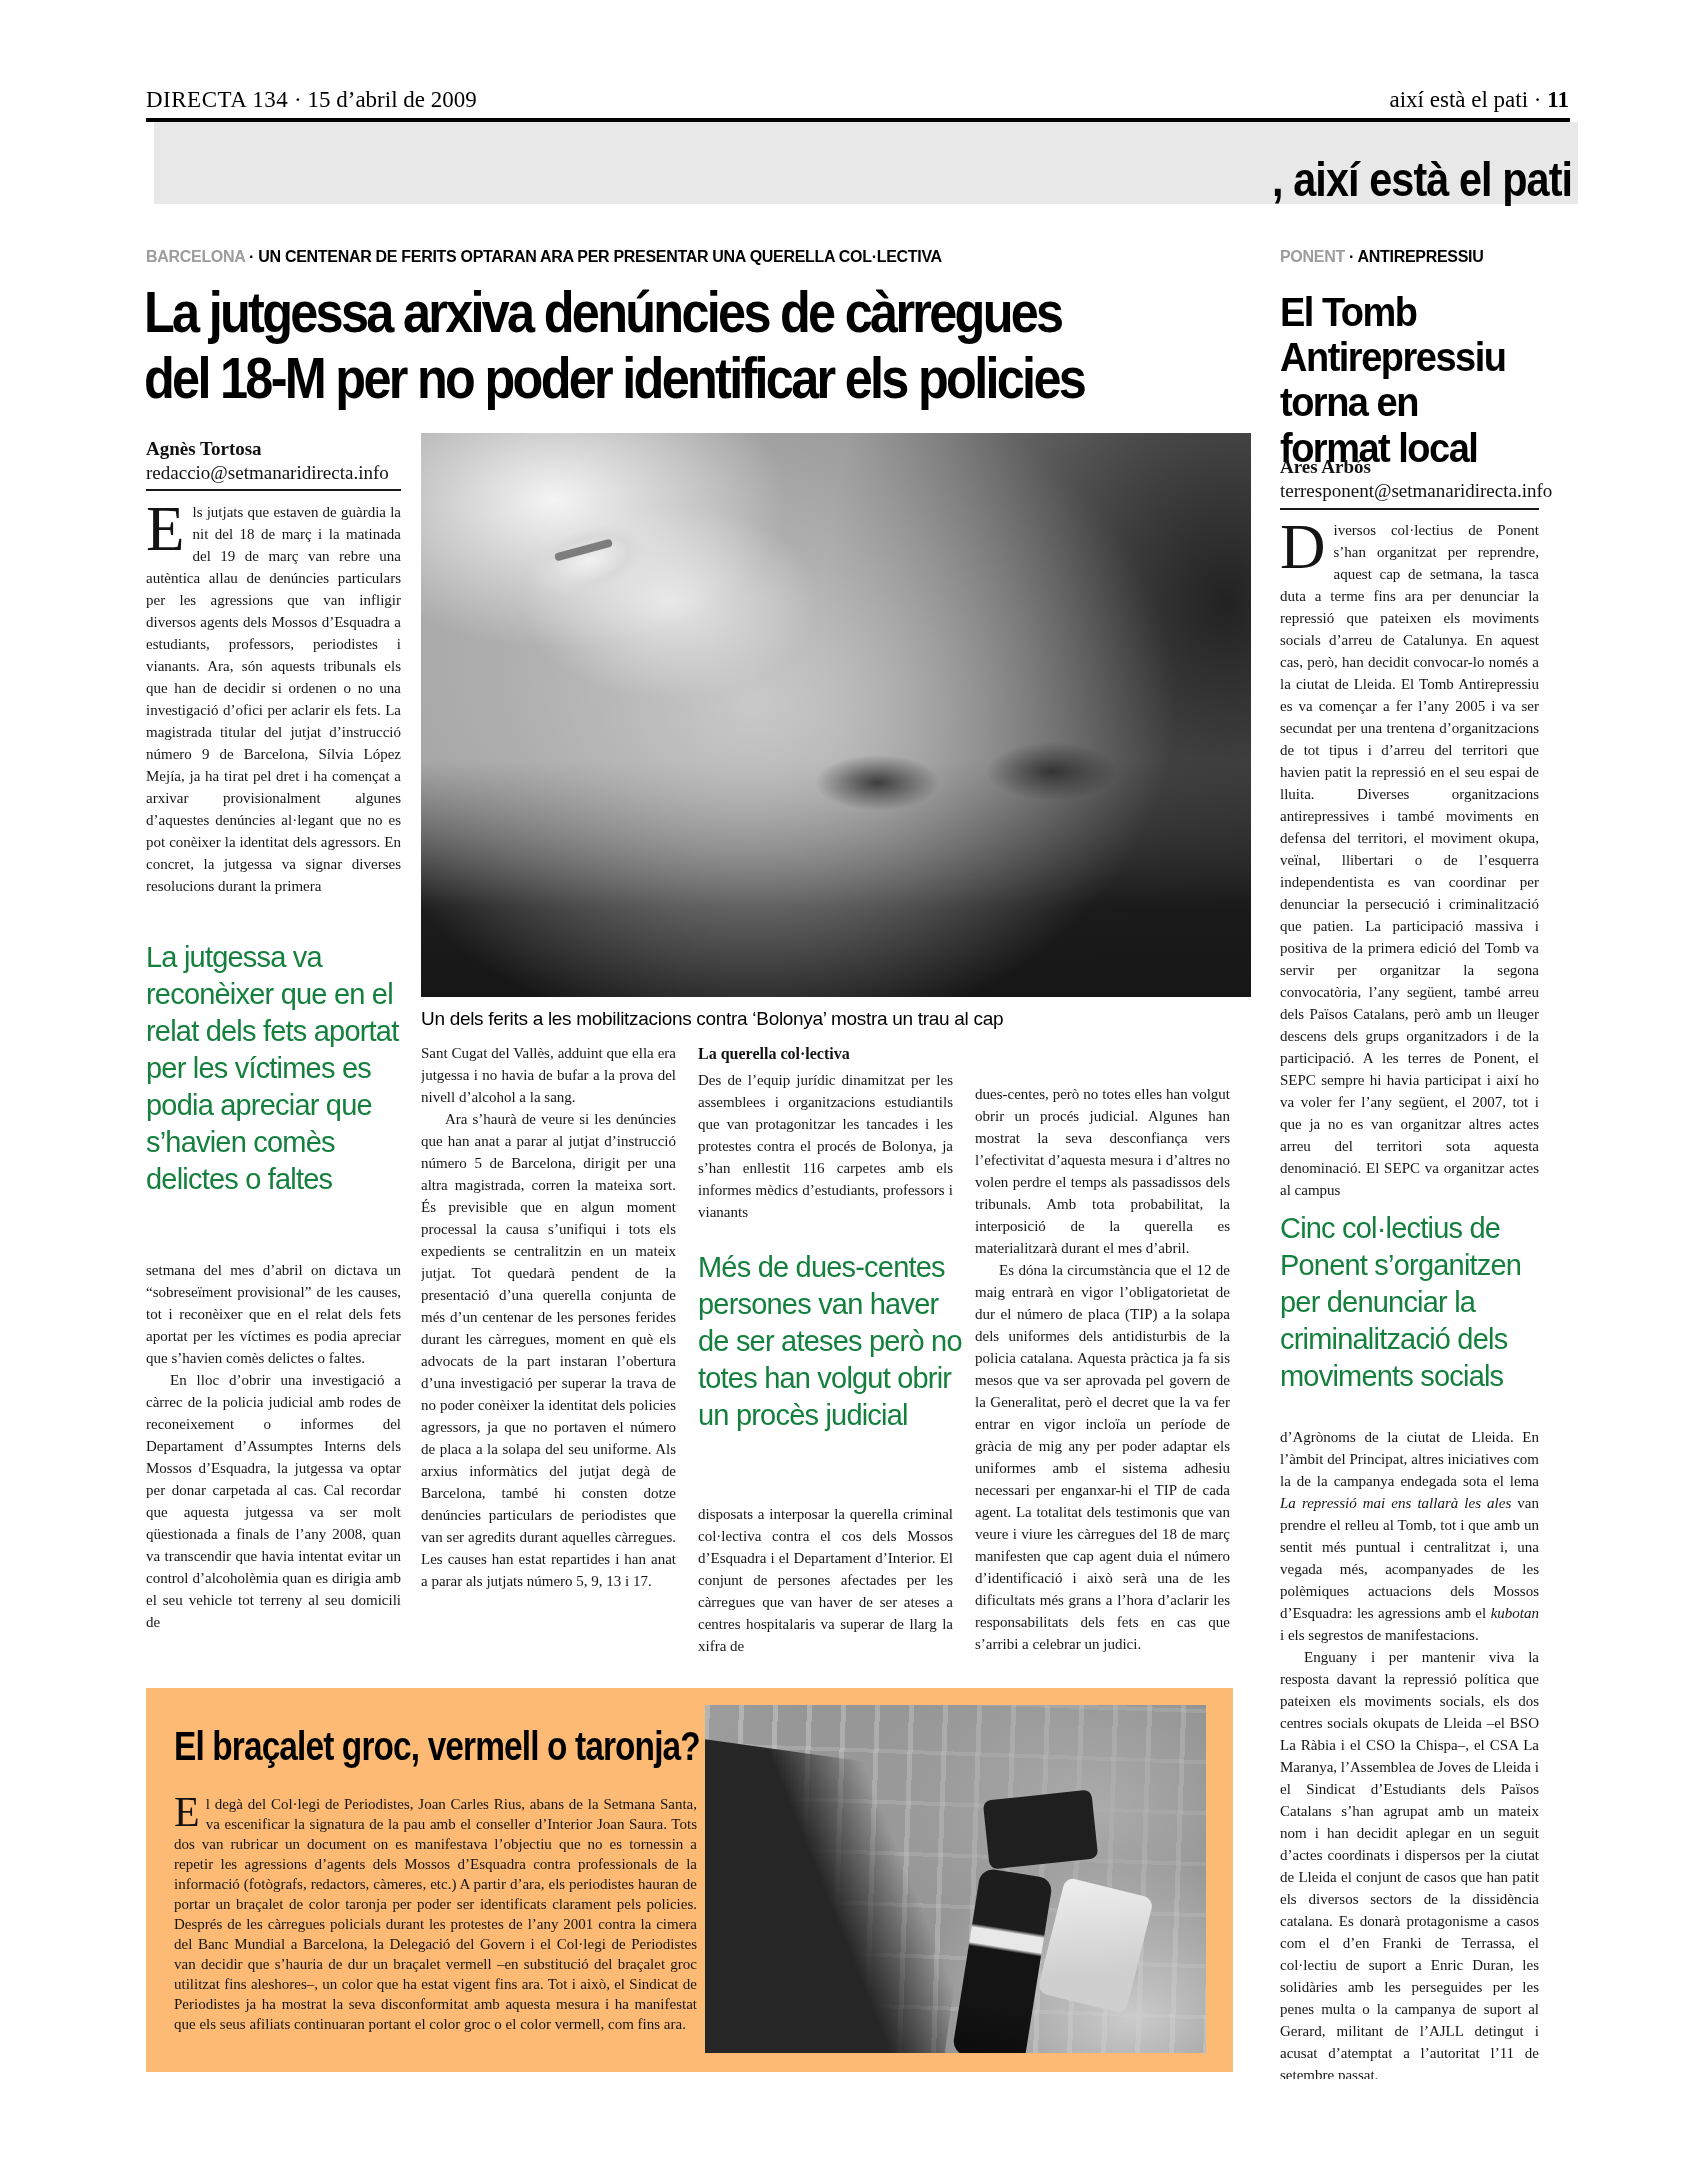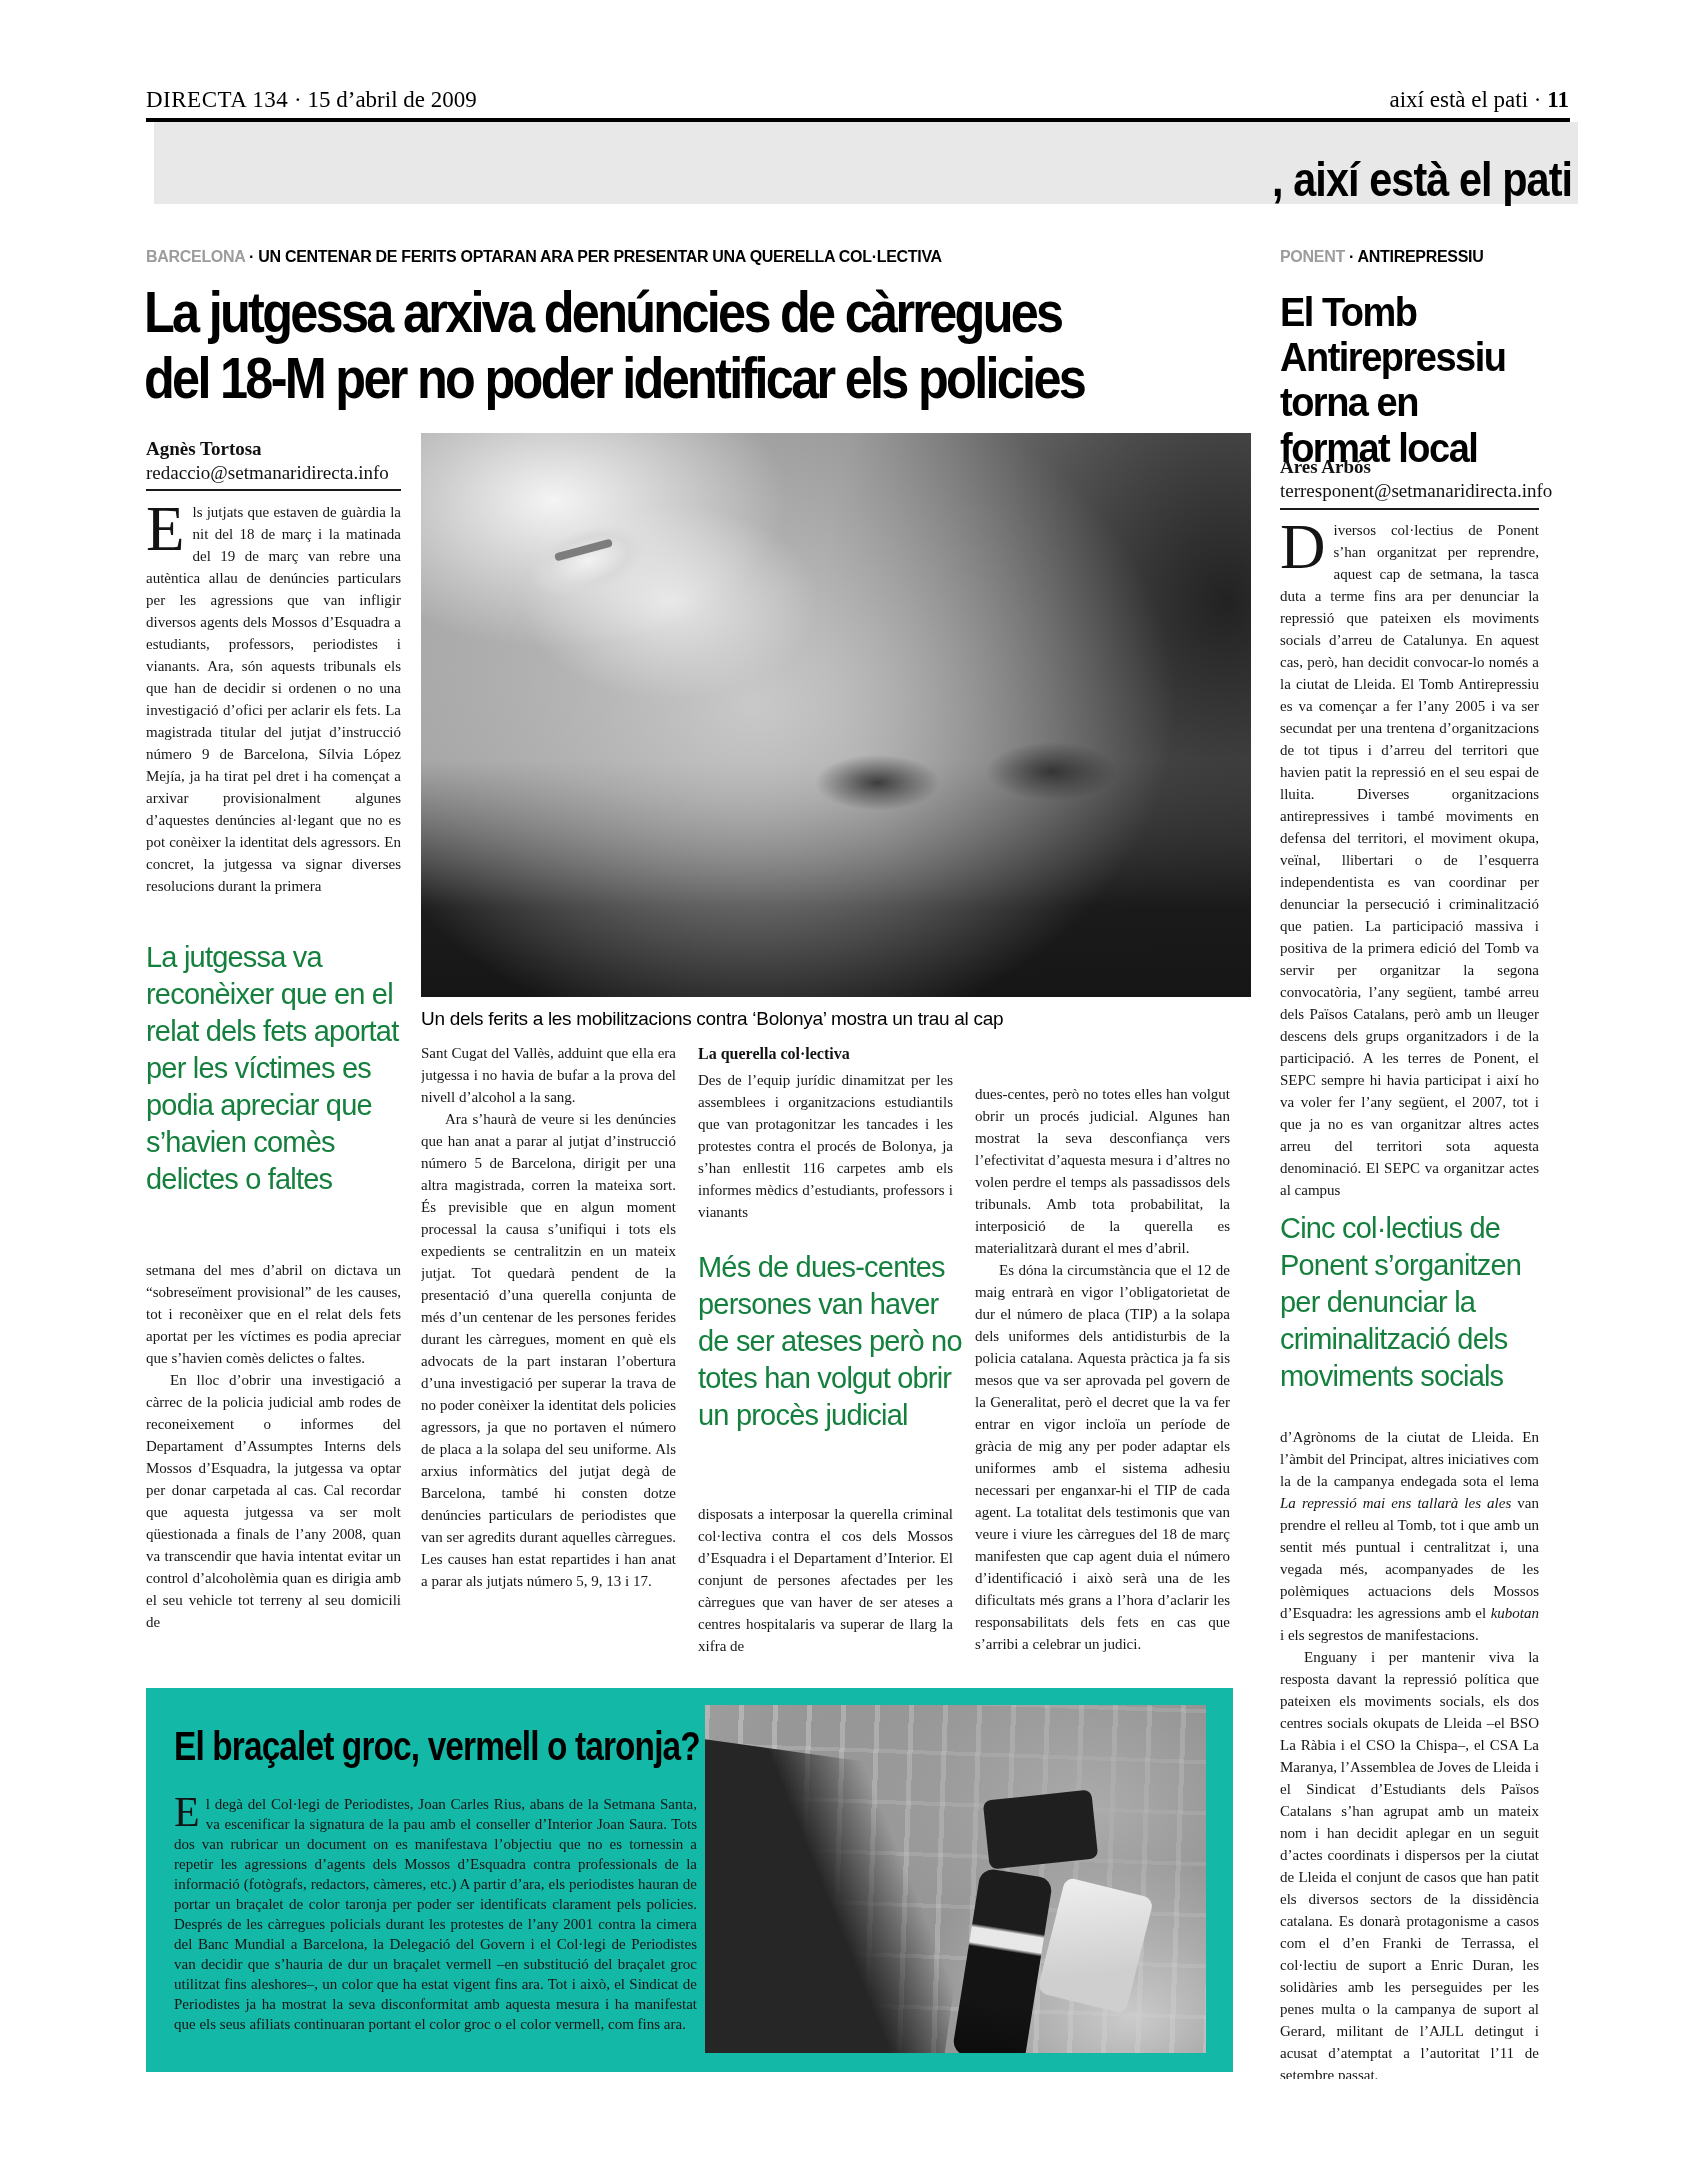--- a/index.html
+++ b/index.html
@@ -64,21 +64,21 @@
       linear-gradient(100deg, #9d9d9d 0%, #8a8a8a 45%, #7c7c7c 100%);}
   .arm-dark{position:absolute;left:-40px;bottom:-30px;width:297px;height:327px;
          background:linear-gradient(60deg,#262626 55%,transparent 75%);transform:rotate(8deg);}
   .lens{position:absolute;left:52%;top:48%;width:73px;height:188px;border-radius:14px;
          background:linear-gradient(180deg,#1d1d1d 0 30%,#e8e8e8 32% 40%,#141414 42% 70%,#0c0c0c);
          transform:rotate(9deg);}
   .camera{position:absolute;left:56%;top:26%;width:109px;height:69px;border-radius:8px;
          background:#1f1f1f;transform:rotate(-6deg);}
   .armband{position:absolute;right:13%;top:52%;width:91px;height:119px;border-radius:10px;
          background:linear-gradient(160deg,#efefef,#cfcfcf 70%);transform:rotate(14deg);}
-  .graybox{background:#14b8a6;}
+  .graybox{background:#fdba74;}
   .boxtitle{font-family:"Liberation Sans",sans-serif;font-weight:bold;font-size:38px;
             letter-spacing:-1px;white-space:nowrap;transform:scale(.88,1.06);
             transform-origin:left top;color:#000;}
   .boxbody{font-size:15px;line-height:20px;text-align:justify;overflow:hidden;color:#141414;}
   .boxbody .dropcap{font-size:42px;line-height:33px;padding:2px 6px 0 0;}
 </style>
 </head>
 <body>
 
 <div class="page">

